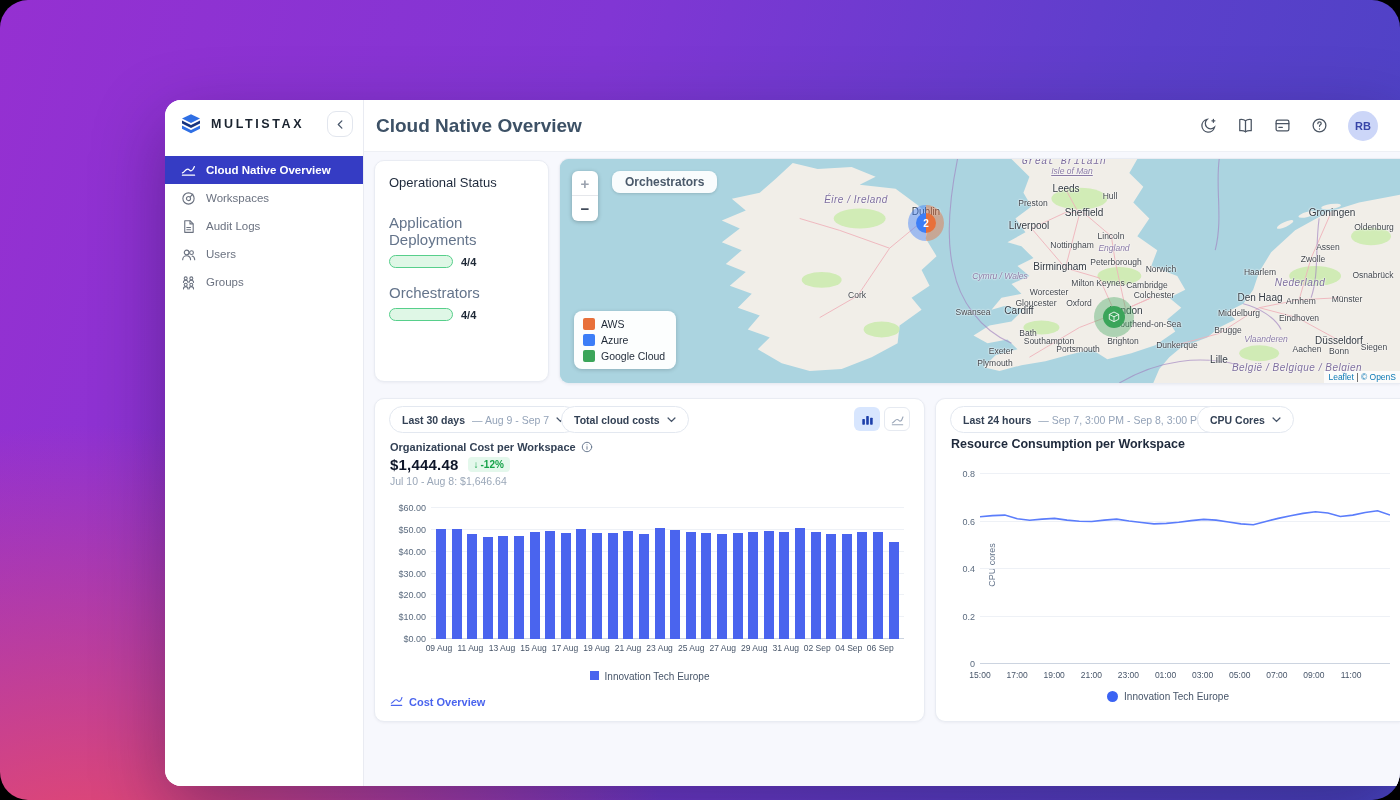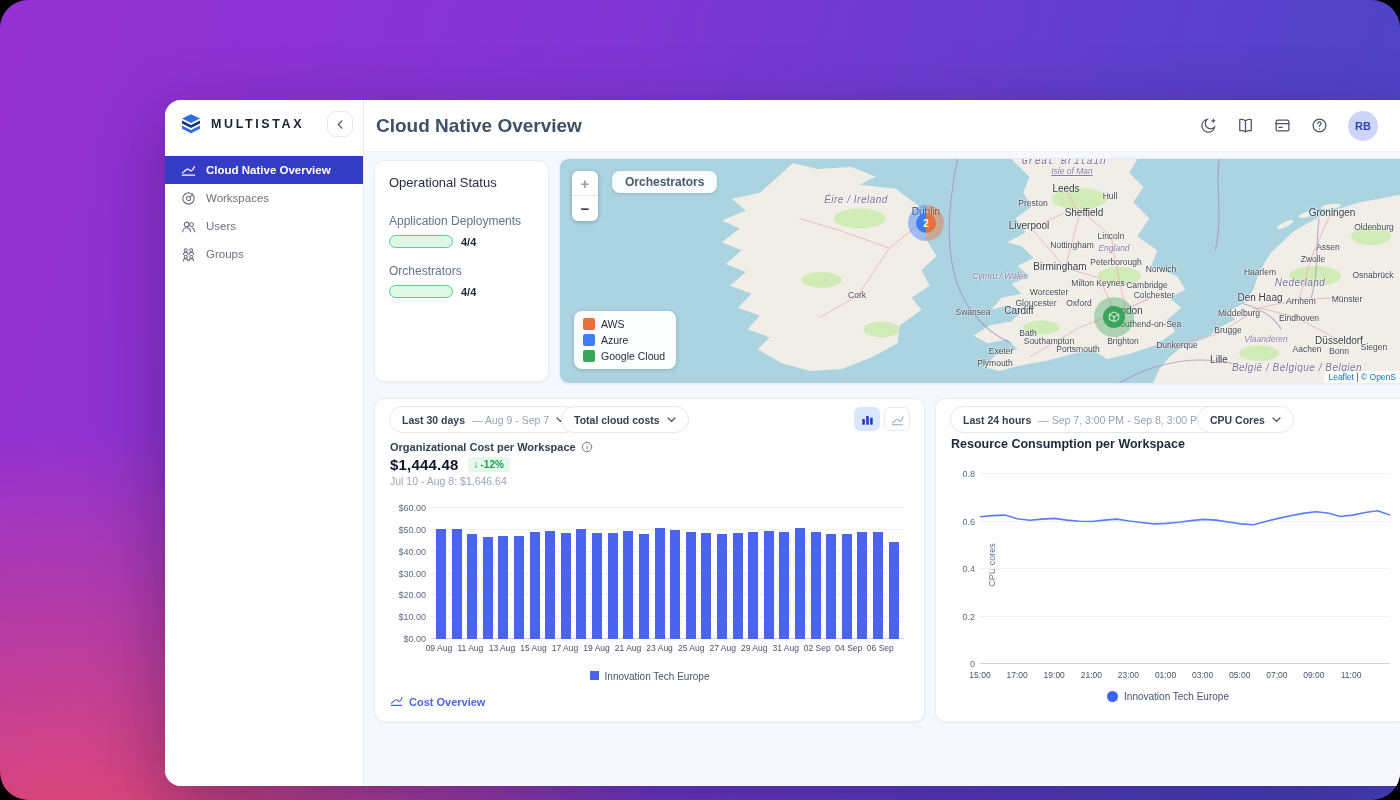--- a/index.html
+++ b/index.html
@@ -36,21 +36,21 @@
     font-weight:700; display:flex; align-items:center; justify-content:center; cursor:pointer; }
 
   .content { position:relative; flex:1; background:#f7f8fd; overflow:hidden; }
   .card { position:absolute; background:#fff; border:1px solid #e9ecf3; border-radius:10px;
     box-shadow:0 1px 3px rgba(13,26,57,.05); }
 
   
   #statusCard { left:10px; top:8px; width:175px; height:222px; padding:14px 14px; }
   .status-title { font-size:13px; font-weight:400; color:#1e293b; margin-bottom:24px; }
   .metric { margin-bottom:16px; }
-  .metric-label { font-size:12px; color:#64748b; margin-bottom:7px; }
+  .metric-label { font-size:15px; color:#64748b; margin-bottom:7px; }
   .metric-row { display:flex; align-items:center; gap:8px; }
   .pill { width:64px; height:13px; border-radius:8px; background:#dff7e6; border:1.5px solid #57cf8b; }
   .metric-val { font-size:11px; font-weight:800; color:#1f2937; }
 
   
   #mapCard { left:195px; top:6px; right:0; height:226px; border-radius:10px 0 0 10px; overflow:hidden; border-right:none; }
   .map-wrap { position:absolute; inset:0; background:#abd4e0; }
   .map-wrap svg.geo { position:absolute; inset:0; width:100%; height:100%; }
   .map-label { position:absolute; transform:translate(-50%,-50%); font-size:8.5px; color:#43474d;
     white-space:nowrap; text-shadow:0 0 2px #fff,0 0 2px #fff; pointer-events:none; }
@@ -169,20 +169,30 @@
           </div>
           <div class="nav-item">
             <span class="nicon">
               <svg viewBox="0 0 16 16" width="15" height="15" fill="none" stroke="currentColor" stroke-width="1.2">
                 <circle cx="8" cy="8" r="6"></circle>
                 <circle cx="8" cy="8" r="2.2"></circle>
                 <path d="M12.6 3.4 L10 6" stroke-linecap="round"></path>
               </svg>
             </span>
             <span>Workspaces</span>
+          </div>
+          <div class="nav-item">
+            <span class="nicon">
+              <svg viewBox="0 0 16 16" width="15" height="15" fill="none" stroke="currentColor" stroke-width="1.2" stroke-linejoin="round">
+                <path d="M4 1.8 h5.6 L13 5.2 V14.2 H4 Z"></path>
+                <path d="M9.6 1.8 V5.2 H13"></path>
+                <path d="M6.2 9 h4 M6.2 11.4 h4" stroke-linecap="round"></path>
+              </svg>
+            </span>
+            <span>Audit Logs</span>
           </div>
           <div class="nav-item">
             <span class="nicon">
               <svg viewBox="0 0 16 16" width="15" height="15" fill="none" stroke="currentColor" stroke-width="1.2" stroke-linecap="round">
                 <circle cx="6" cy="5.8" r="2.5"></circle>
                 <path d="M1.8 13.6 c0-2.7 1.9-4.3 4.2-4.3 s4.2 1.6 4.2 4.3"></path>
                 <circle cx="11.2" cy="6" r="2"></circle>
                 <path d="M11.8 9.6 c1.8 .4 2.8 1.9 2.8 4"></path>
               </svg>
             </span>

